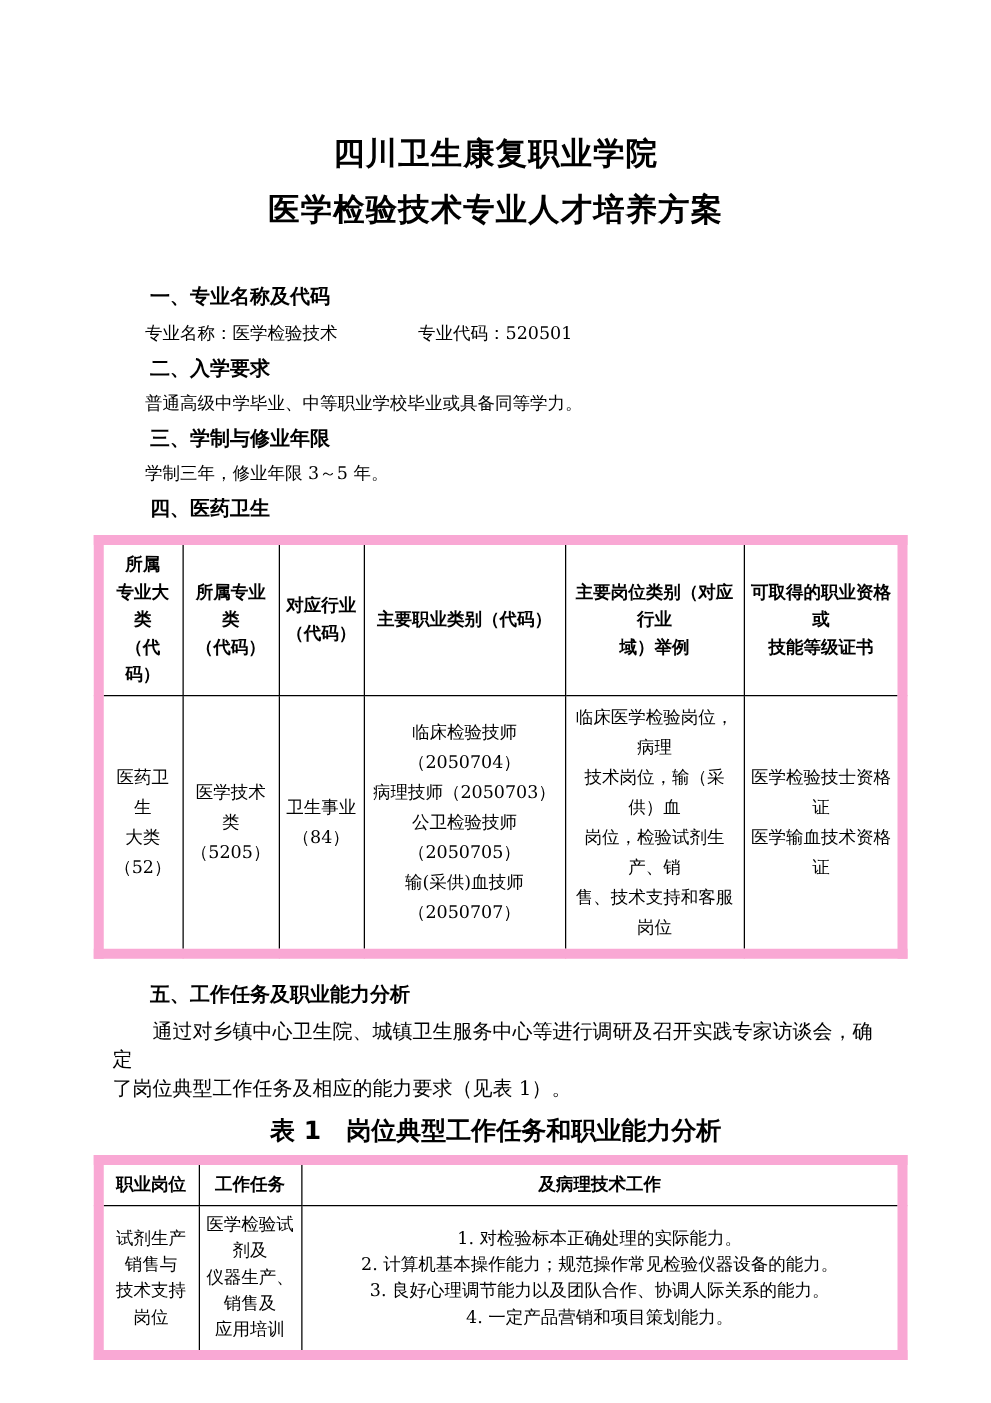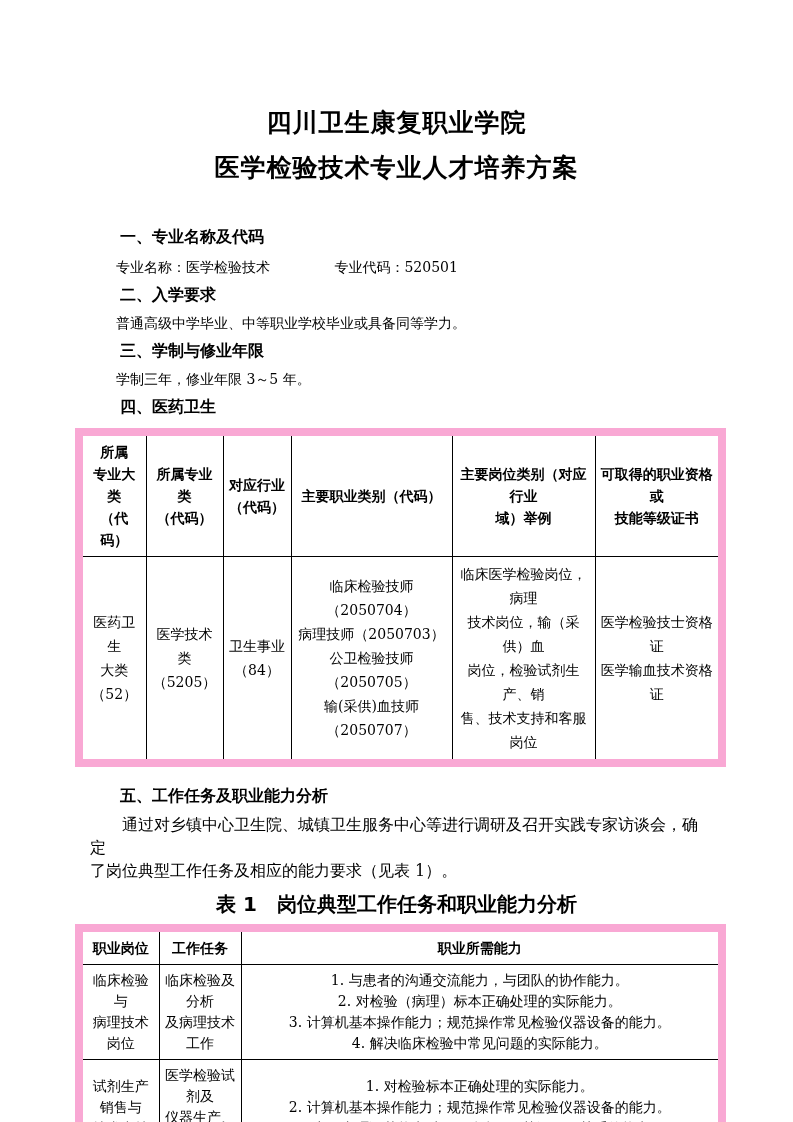--- a/index.html
+++ b/index.html
@@ -156,34 +156,24 @@
   <table class="doc-table tasks">
     <colgroup>
       <col style="width:80px">
         <col style="width:82px">
         <col style="width:481px">
     </colgroup>
     <thead>
       <tr>
         <th>职业岗位</th>
         <th>工作任务</th>
-        <th>职业所需能力</th>
+        <th>及病理技术工作</th>
       </tr>
     </thead>
     <tbody>
-      <tr>
-        <td class="pre">临床检验与
-病理技术岗位</td>
-        <td class="pre">临床检验及分析
-及病理技术工作</td>
-        <td class="pre ability-cell">1. 与患者的沟通交流能力，与团队的协作能力。
-2. 对检验（病理）标本正确处理的实际能力。
-3. 计算机基本操作能力；规范操作常见检验仪器设备的能力。
-4. 解决临床检验中常见问题的实际能力。</td>
-      </tr>
       <tr>
         <td class="pre">试剂生产销售与
 技术支持岗位</td>
         <td class="pre">医学检验试剂及
 仪器生产、销售及
 应用培训</td>
         <td class="pre ability-cell">1. 对检验标本正确处理的实际能力。
 2. 计算机基本操作能力；规范操作常见检验仪器设备的能力。
 3. 良好心理调节能力以及团队合作、协调人际关系的能力。
 4. 一定产品营销和项目策划能力。</td>

